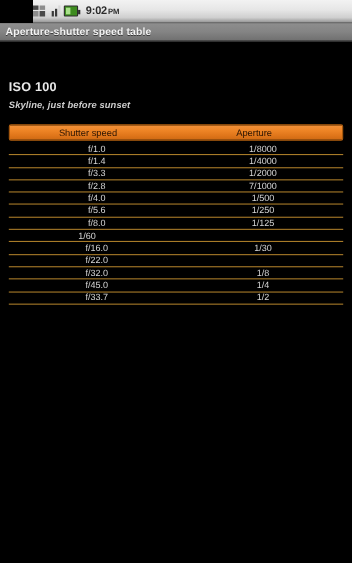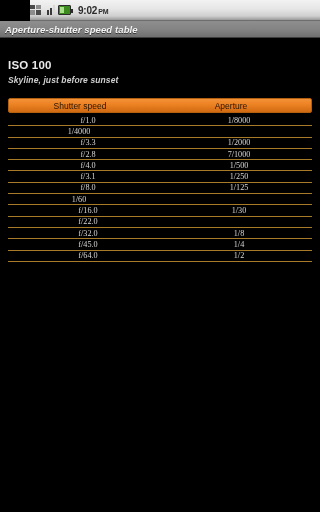--- a/index.html
+++ b/index.html
@@ -51,32 +51,31 @@
   }
   .clock .ampm{ font-size:7px; font-weight:bold; }
 
   
   .titlebar{
     height:17px; width:100%;
     background:linear-gradient(to bottom,#8e8e8e 0%,#848484 50%,#6f6f6f 100%);
     border-bottom:1px solid #3c3c3c;
     display:flex; align-items:center;
     padding-left:5px;
-    font-style:italic;
   }
   .titlebar .t{
     font-size:9.5px; font-weight:bold; color:#f4f4f4;
     text-shadow:0 1px 0 rgba(0,0,0,.55);
     letter-spacing:.1px;
   }
 
   
   .content{ padding:0 8px; }
 
-  .hgroup{ padding-top:21px; }
+  .hgroup{ padding-top:36px; }
   .hgroup .h1{
     font-size:11.5px; font-weight:bold; color:#e9e9e9;
     letter-spacing:.2px;
   }
   .hgroup .h2{
     font-size:8.5px; font-weight:bold; color:#cfcfcf;
     margin-top:4px; letter-spacing:.1px;font-style:italic;
   }
 
   
@@ -96,21 +95,21 @@
   .th.c1{ width:160px; }
   .th.c2{ width:142px; }
 
   .trow{
     height:11.3px;
     display:flex; align-items:center;
     border-bottom:1px solid #a87b28;
   }
   .trow:first-of-type{ margin-top:2px; }
   .trow .td{
-    font-size:8.2px; color:#d6d6d6; text-align:center;font-family:Liberation Serif, serif;
+    font-size:8.2px; color:#d6d6d6; text-align:center;
   }
   .td.c1{ width:160px; }
   .td.c2{ width:142px; }
 </style>
 </head>
 <body>
 
 <div id="app">
 
   <div class="statusbar">
@@ -158,36 +157,37 @@
         <div class="th c2">Shutter speed</div>
         <div class="th c1">Aperture</div>
       </div>
 
       <div id="tbody">
           <div class="trow">
             <div class="td c1">f/1.0</div>
             <div class="td c2">1/8000</div>
           </div>
           <div class="trow">
+            <div class="td c1">f/1.4</div>
             <div class="td c2">1/4000</div>
           </div>
           <div class="trow">
             <div class="td c1">f/3.3</div>
             <div class="td c2">1/2000</div>
           </div>
           <div class="trow">
             <div class="td c1">f/2.8</div>
             <div class="td c2">7/1000</div>
           </div>
           <div class="trow">
             <div class="td c1">f/4.0</div>
             <div class="td c2">1/500</div>
           </div>
           <div class="trow">
-            <div class="td c1">f/3.1</div>
+            <div class="td c1">f/5.6</div>
             <div class="td c2">1/250</div>
           </div>
           <div class="trow">
             <div class="td c1">f/8.0</div>
             <div class="td c2">1/125</div>
           </div>
           <div class="trow">
             <div class="td c2">1/60</div>
           </div>
           <div class="trow">
@@ -199,20 +199,20 @@
           </div>
           <div class="trow">
             <div class="td c1">f/32.0</div>
             <div class="td c2">1/8</div>
           </div>
           <div class="trow">
             <div class="td c1">f/45.0</div>
             <div class="td c2">1/4</div>
           </div>
           <div class="trow">
-            <div class="td c1">f/64.0</div>
+            <div class="td c1">f/33.7</div>
             <div class="td c2">1/2</div>
           </div>
         </div>
 
     </div>
   </div>
 </div>
 
 </body></html>

